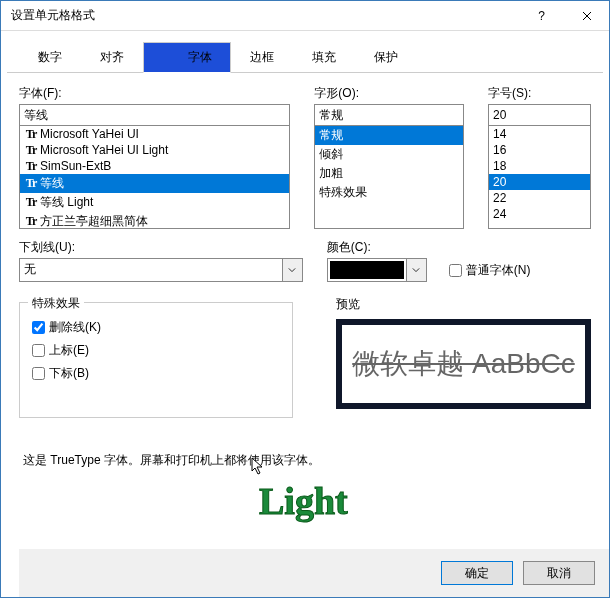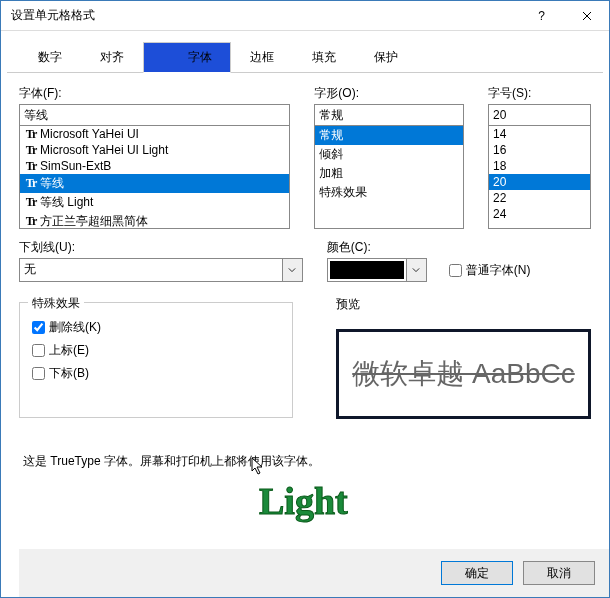--- a/index.html
+++ b/index.html
@@ -24,21 +24,21 @@
 .tt-ico { display: inline-flex; width: 14px; height: 12px; align-items: center; justify-content: center; font-family: Liberation Serif, serif; font-size: 12px; font-weight: bold; letter-spacing: -1px; }
 .selectbox { width: 100%; height: 24px; border: 1px solid #888; display: flex; }
 .selectbox .val { flex: 1; padding: 2px 4px; }
 .selectbox .val.black { background: #000; margin: 2px; }
 .selectbox .caret { width: 20px; border-left: 1px solid #888; display: flex; align-items: center; justify-content: center; background: #efefef; }
 .caret svg { width: 8px; height: 8px; }
 .fieldset { border: 1px solid #ccc; padding: 10px 12px 12px 12px; margin-top: 6px; position: relative; }
 .fieldset .legend { position: absolute; top: -8px; left: 8px; background: #fff; padding: 0 4px; }
 .cb-row { display: flex; align-items: center; margin: 6px 0; gap: 4px; }
 .cb-row input { width: 13px; height: 13px; }
-.preview-box { border: 3px solid #0f172a; height: 90px; position: relative; overflow: hidden; margin-top: 16px; display: flex; align-items: center; justify-content: center; }
+.preview-box { border: 6px solid #0f172a; height: 90px; position: relative; overflow: hidden; margin-top: 6px; display: flex; align-items: center; justify-content: center; }
 .preview-text { font-size: 28px; font-family: "等线", "DengXian", sans-serif; color: #666; text-decoration: line-through; white-space: nowrap; }
 .info-text { margin: 34px 4px 4px 4px; font-size: 12px; }
 .footer { position: absolute; bottom: 0; left: 18px; right: 0; height: 48px; border-top: 0; display: flex; align-items: center; justify-content: flex-end; padding: 0 14px; gap: 10px; background: #f0f0f0; }
 .footer button { width: 72px; height: 24px; border: 1px solid #888; background: #e1e1e1; cursor: pointer; }
 .footer button.default { border: 1px solid #0078d7; }
 .annot { position: absolute; font-family: Georgia, serif; font-size: 38px; font-weight: bold; color: #1a8a3a; -webkit-text-stroke: 1px #0a5a1a; left: 258px; top: 478px; pointer-events: none; }
 .cursor { position: absolute; left: 250px; top: 456px; pointer-events: none; }
 .inline-cb { display: flex; align-items: center; gap: 4px; margin-left: 22px; }
 </style>
 </head>

